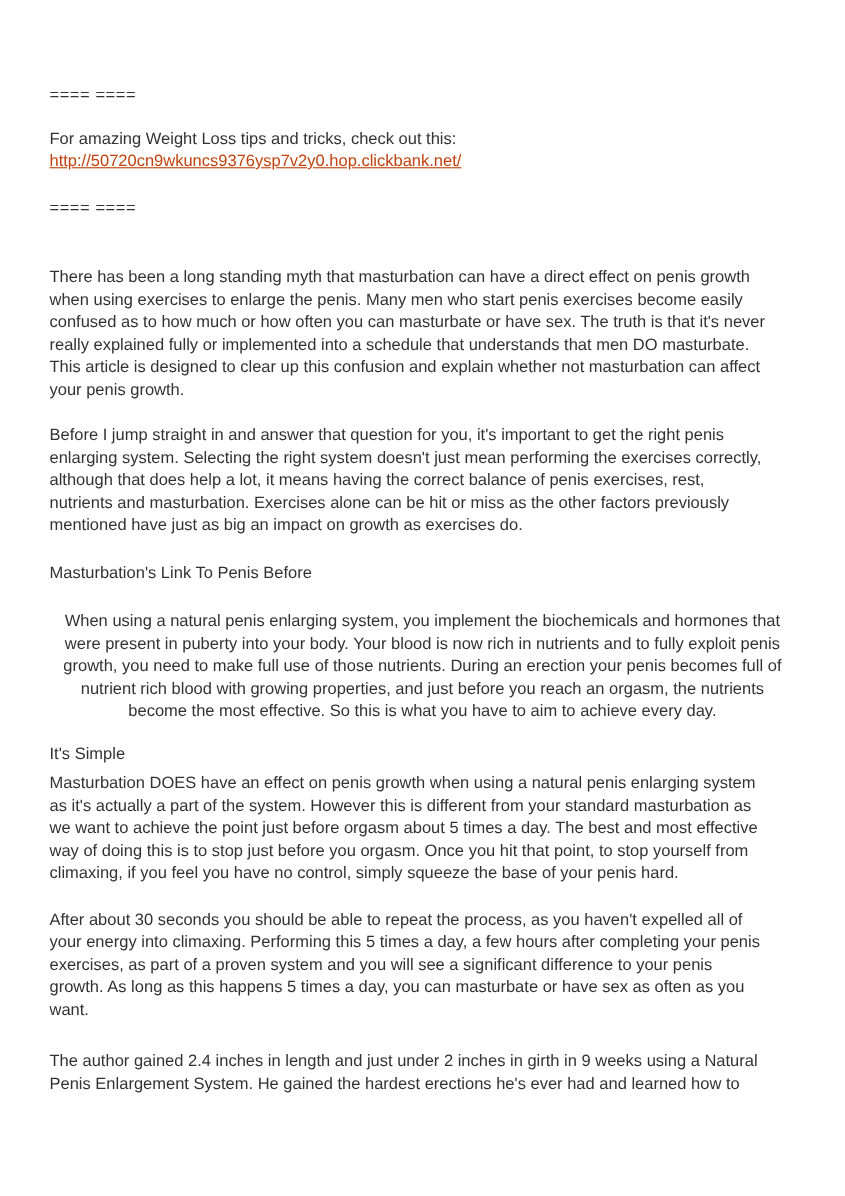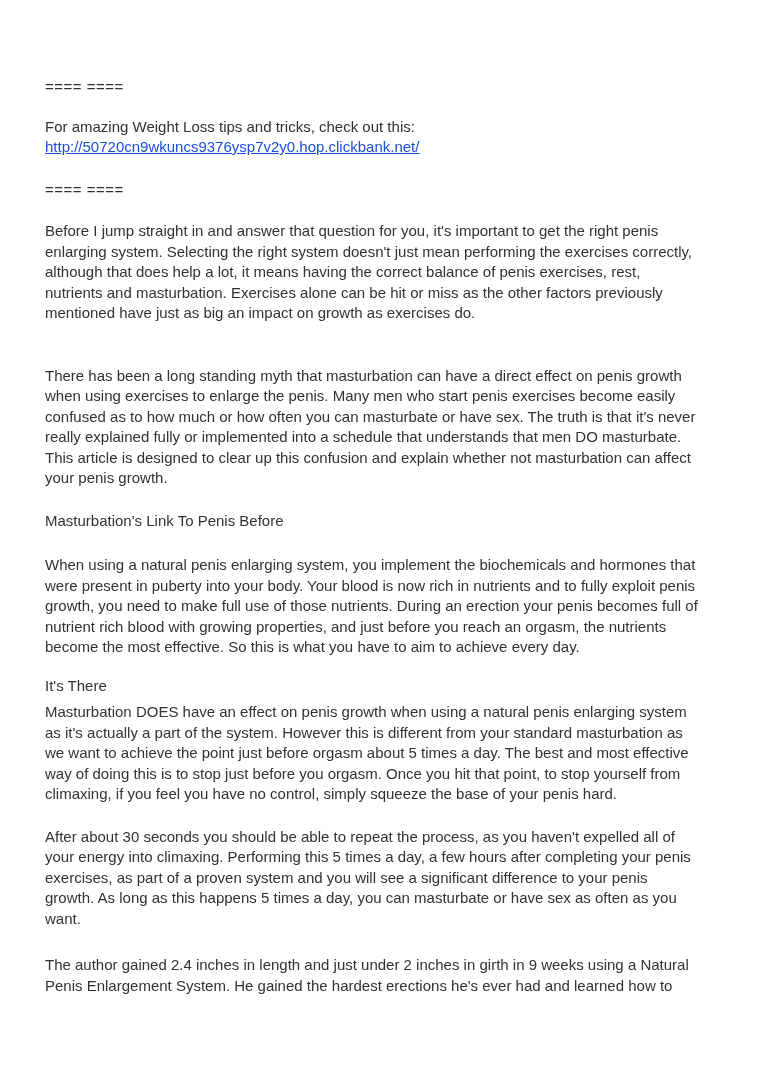--- a/index.html
+++ b/index.html
@@ -25,65 +25,65 @@
     margin: 0;
     white-space: pre-line;
   }
   .separator { letter-spacing: 0.5px; }
   .sep-top    { margin-top: 77px; }
   .promo      { margin-top: 19px; }
   .sep-bottom { margin-top: 22px; }
   .para-myth  { margin-top: 42px; }
   .para-before{ margin-top: 21px; }
   .heading-link   { margin-top: 22px; }
-  .para-when  { margin-top: 24px; }
+  .para-when  { margin-top: 24px; text-align: center; }
   .heading-simple { margin-top: 18px; }
   .para-does  { margin-top: 6px; }
   .para-after { margin-top: 22px; }
   .para-author{ margin-top: 26px; }
   a.doc-link {
-    color: #1d4ed8;
+    color: #c2410c;
     text-decoration: underline;
     word-break: break-all;
   }
 </style>
 </head>
 <body>
 
 <div class="doc">
 
   <p class="block separator sep-top">==== ====</p>
 
   <p class="block promo"><span>For amazing Weight Loss tips and tricks, check out this:</span>
 <a class="doc-link" href="#">http://50720cn9wkuncs9376ysp7v2y0.hop.clickbank.net/</a></p>
 
   <p class="block separator sep-bottom">==== ====</p>
 
-  <p class="block para-before">Before I jump straight in and answer that question for you, it's important to get the right penis
-enlarging system. Selecting the right system doesn't just mean performing the exercises correctly,
-although that does help a lot, it means having the correct balance of penis exercises, rest,
-nutrients and masturbation. Exercises alone can be hit or miss as the other factors previously
-mentioned have just as big an impact on growth as exercises do.</p>
-
   <p class="block para-myth">There has been a long standing myth that masturbation can have a direct effect on penis growth
 when using exercises to enlarge the penis. Many men who start penis exercises become easily
 confused as to how much or how often you can masturbate or have sex. The truth is that it's never
 really explained fully or implemented into a schedule that understands that men DO masturbate.
 This article is designed to clear up this confusion and explain whether not masturbation can affect
 your penis growth.</p>
+
+  <p class="block para-before">Before I jump straight in and answer that question for you, it's important to get the right penis
+enlarging system. Selecting the right system doesn't just mean performing the exercises correctly,
+although that does help a lot, it means having the correct balance of penis exercises, rest,
+nutrients and masturbation. Exercises alone can be hit or miss as the other factors previously
+mentioned have just as big an impact on growth as exercises do.</p>
 
   <p class="block heading-link">Masturbation's Link To Penis Before</p>
 
   <p class="block para-when">When using a natural penis enlarging system, you implement the biochemicals and hormones that
 were present in puberty into your body. Your blood is now rich in nutrients and to fully exploit penis
 growth, you need to make full use of those nutrients. During an erection your penis becomes full of
 nutrient rich blood with growing properties, and just before you reach an orgasm, the nutrients
 become the most effective. So this is what you have to aim to achieve every day.</p>
 
-  <p class="block heading-simple">It's There</p>
+  <p class="block heading-simple">It's Simple</p>
 
   <p class="block para-does">Masturbation DOES have an effect on penis growth when using a natural penis enlarging system
 as it's actually a part of the system. However this is different from your standard masturbation as
 we want to achieve the point just before orgasm about 5 times a day. The best and most effective
 way of doing this is to stop just before you orgasm. Once you hit that point, to stop yourself from
 climaxing, if you feel you have no control, simply squeeze the base of your penis hard.</p>
 
   <p class="block para-after">After about 30 seconds you should be able to repeat the process, as you haven't expelled all of
 your energy into climaxing. Performing this 5 times a day, a few hours after completing your penis
 exercises, as part of a proven system and you will see a significant difference to your penis

